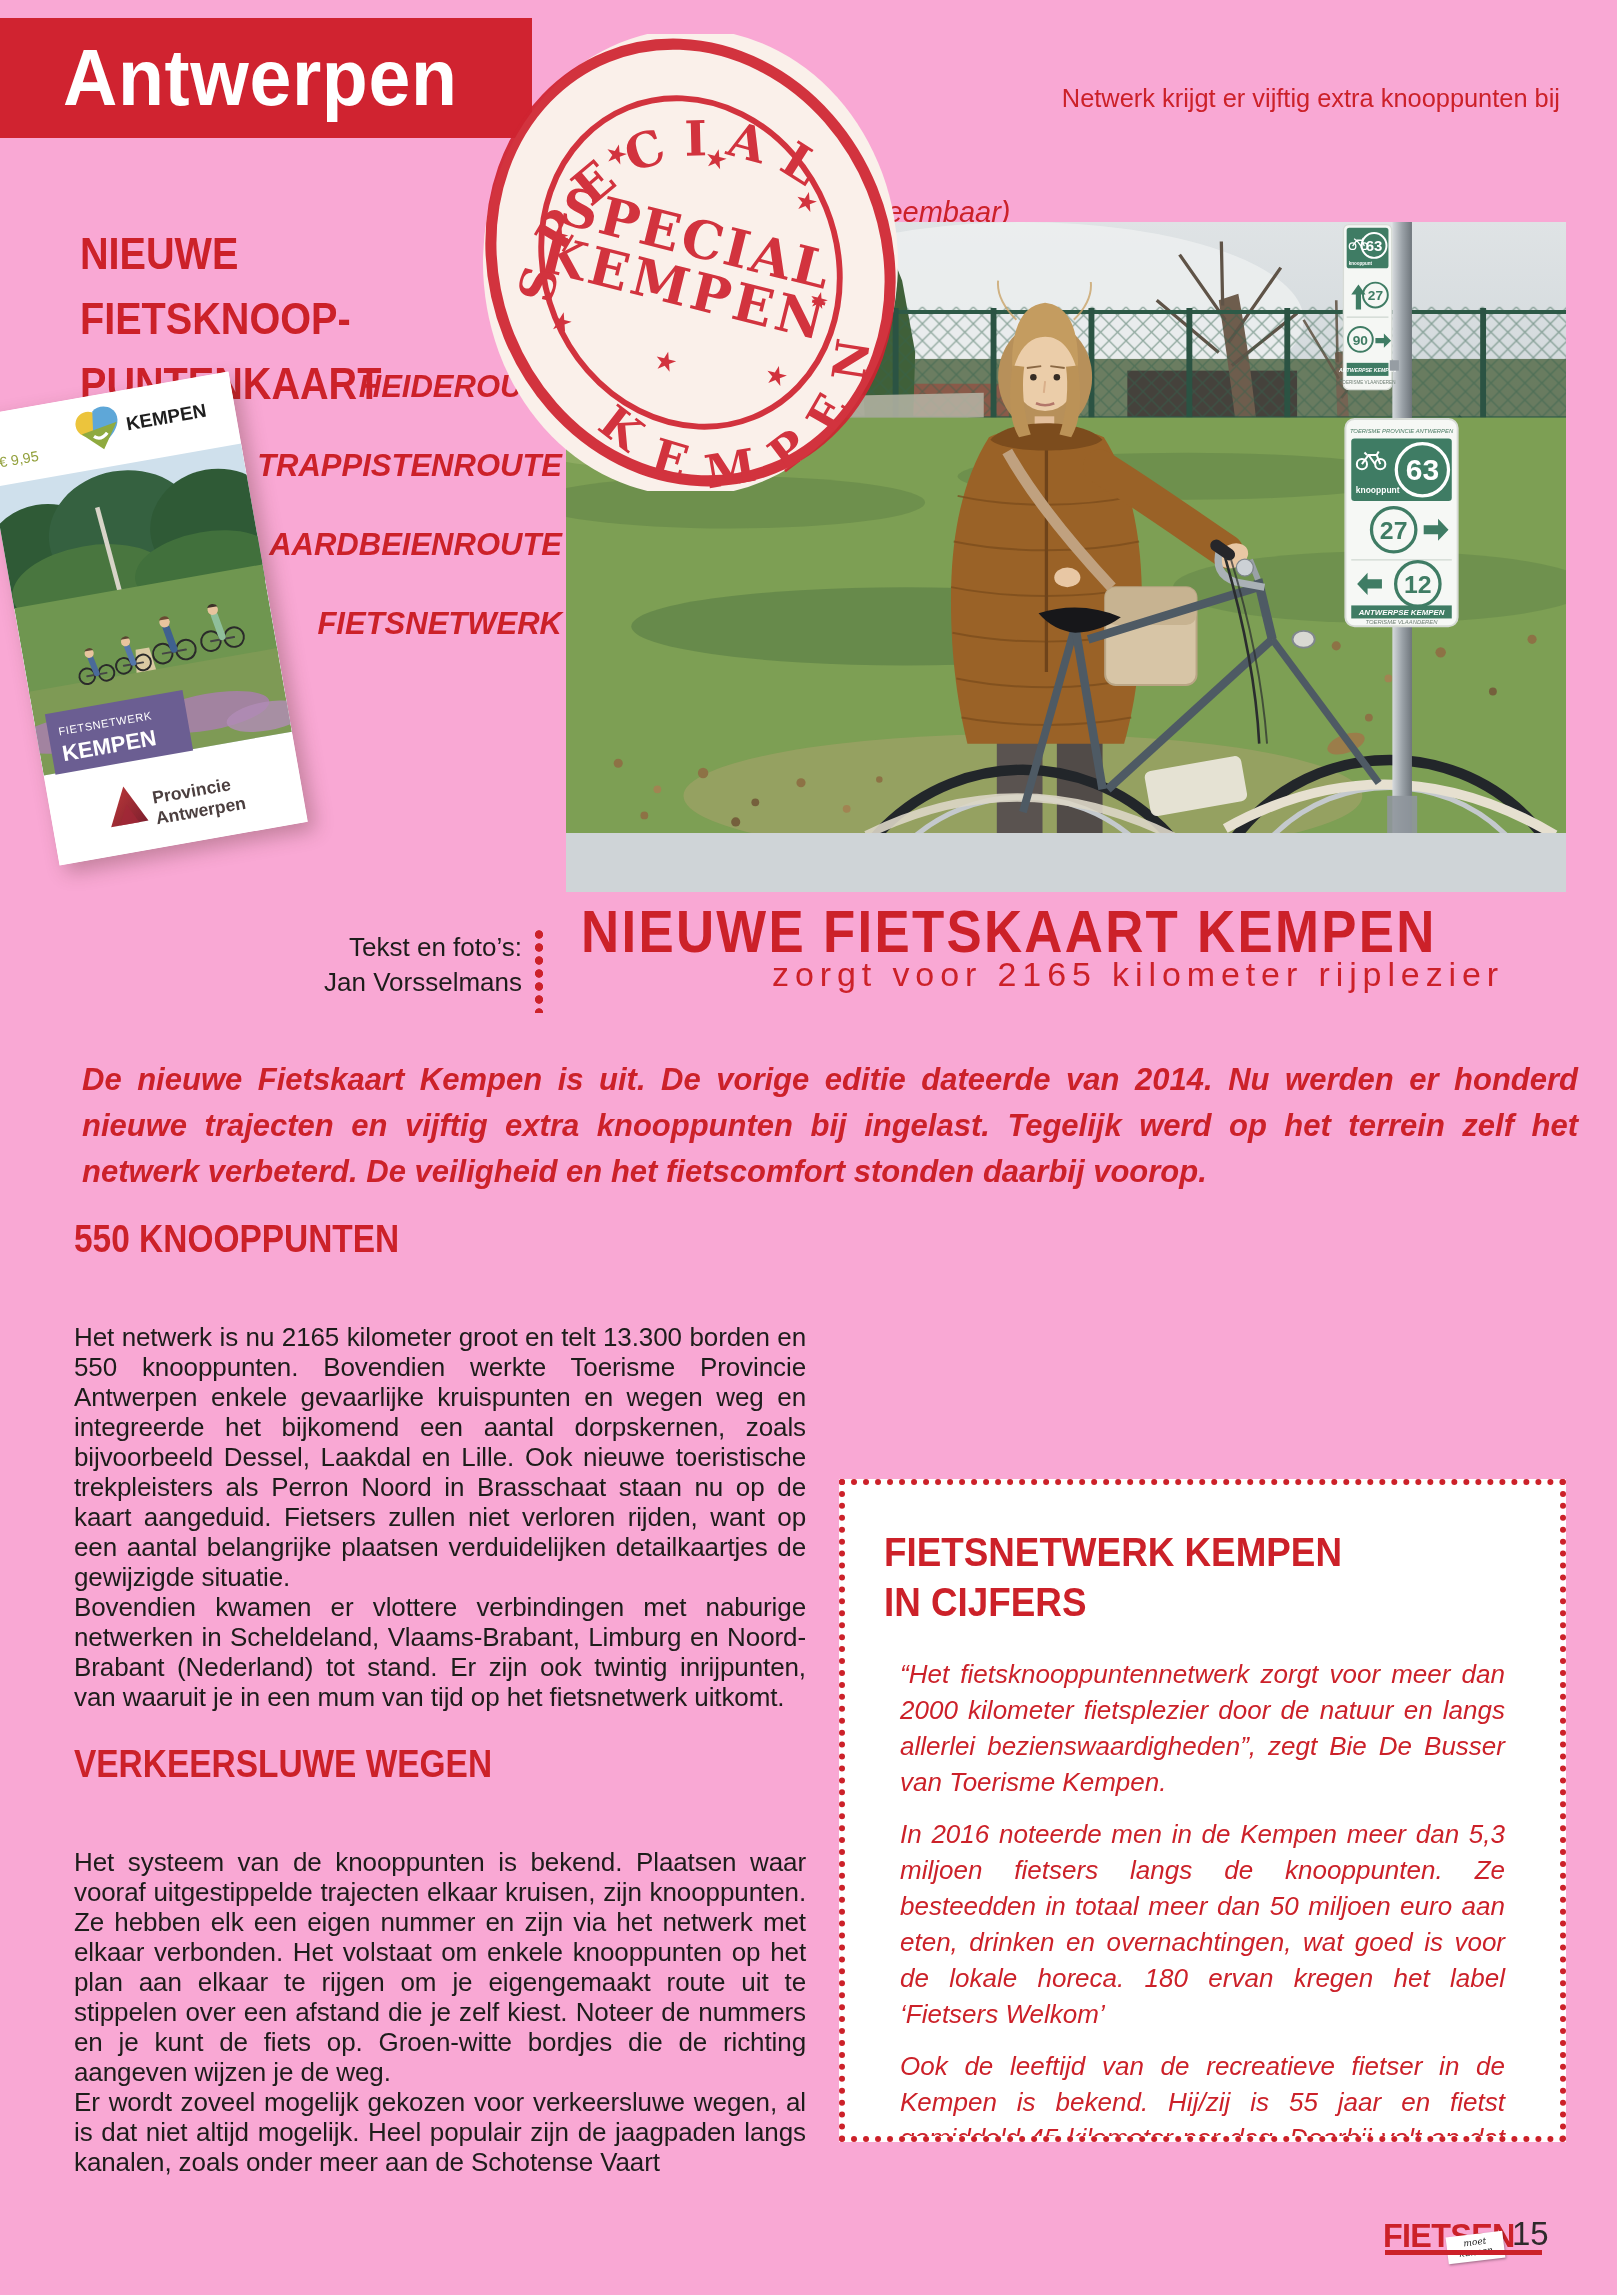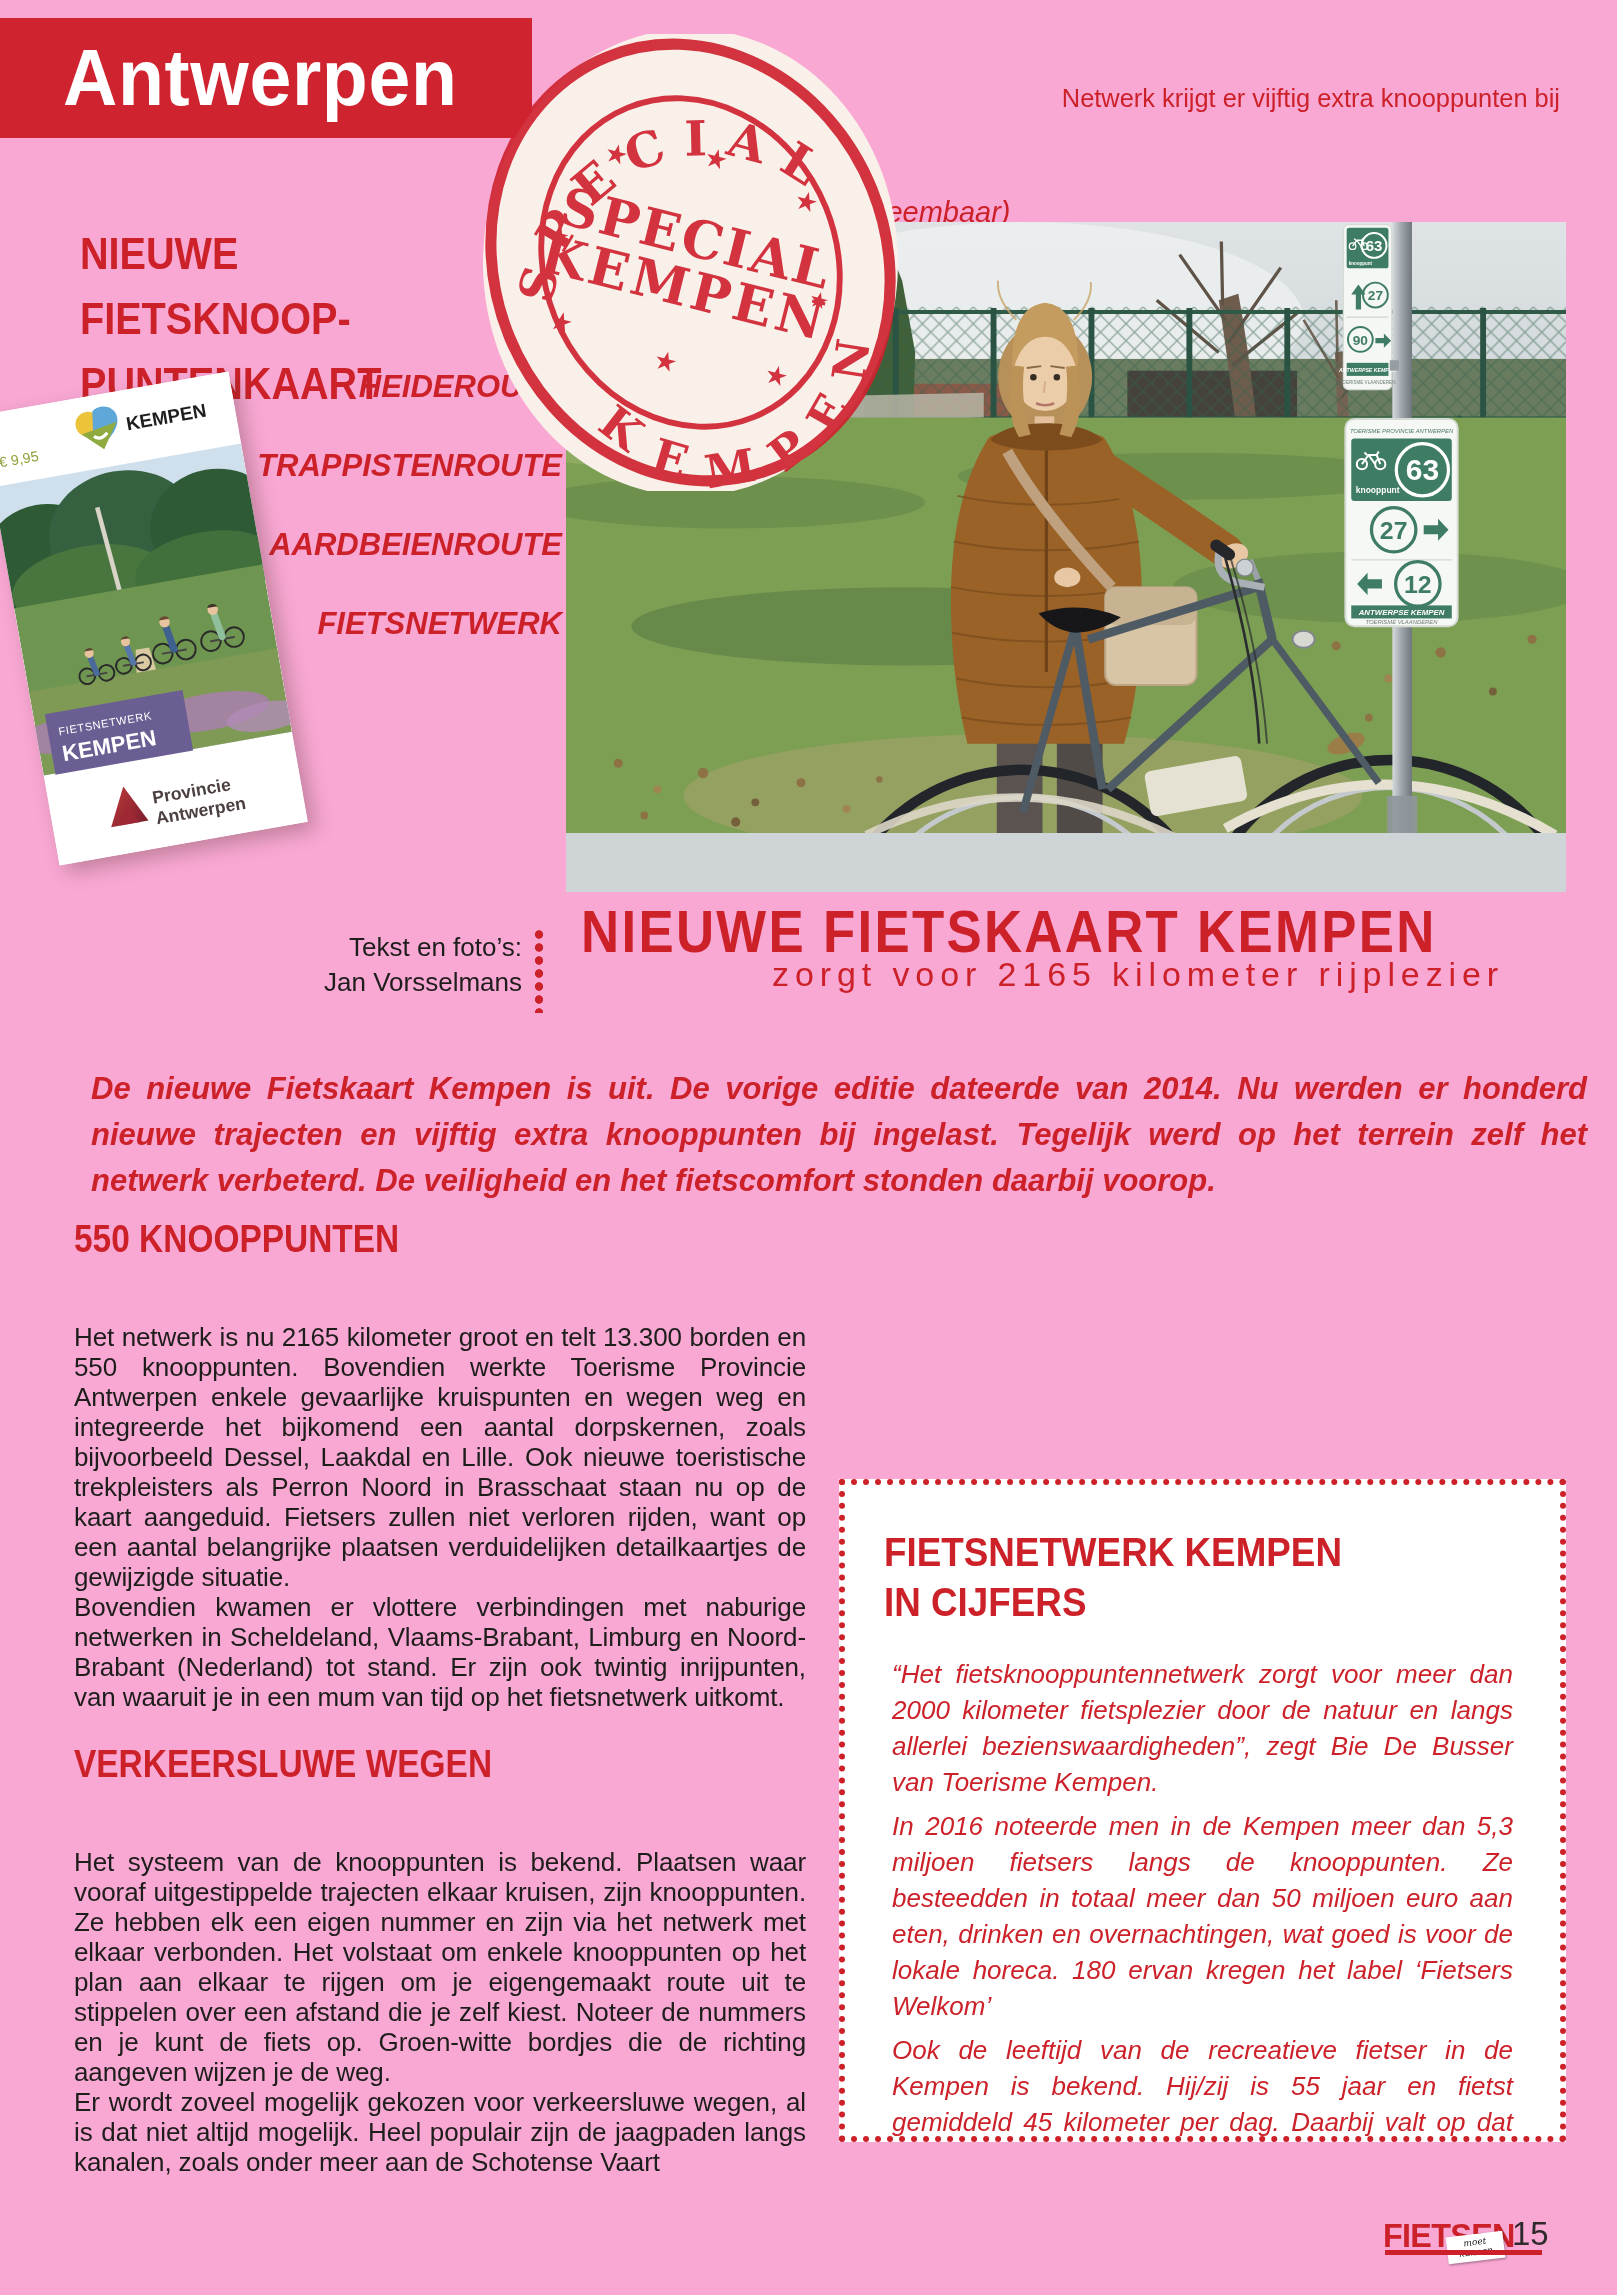--- a/index.html
+++ b/index.html
@@ -39,38 +39,38 @@
   .byline{left:248px;top:930px;width:274px;text-align:right;font-size:26px;line-height:35px;color:#1d1d1b;}
   .byline-dots{left:534px;top:928px;width:10.4px;height:85px;
      background-image:radial-gradient(circle 3.9px at 5.2px 6.5px,#cc2129 3.9px,rgba(0,0,0,0) 4.6px);
      background-size:10.4px 13px;background-repeat:repeat-y;}
   .headline{left:581px;top:897px;font-size:60px;font-weight:bold;letter-spacing:2.6px;white-space:nowrap;
             transform:scaleX(0.88);transform-origin:left top;}
   .subhead{left:772px;top:955px;font-size:34px;font-weight:500;letter-spacing:5.9px;white-space:nowrap;}
 
   
   .intro{left:74px;top:1049px;width:1496px;font-size:31px;font-weight:bold;font-style:italic;
-         line-height:46px;text-align:justify;margin:17px;}
+         line-height:46px;text-align:justify;margin:8px;}
 
   
   .col{font-size:26px;line-height:30px;text-align:justify;letter-spacing:-0.1px;}
   .col-left{left:74px;top:1224px;width:732px;}
   .col-right{left:839px;top:1224px;width:727px;}
   .sec-head{font-size:38px;font-weight:bold;color:#cc2129;letter-spacing:0;margin:0 0 68px 0;
             transform:scaleX(0.88);transform-origin:left top;white-space:nowrap;}
   .sec-head.second{margin-top:37px;}
   .col p{margin:0;}
   .info-label{font-weight:bold;font-style:italic;}
 
   
   .stats-box{left:839px;top:1479px;width:727px;height:663px;background:#fff;
              border:6.5px dotted #cc2129;box-sizing:border-box;padding:30px 39px 33px 39px;overflow:hidden;}
   .stats-title{font-size:40px;font-weight:bold;color:#cc2129;line-height:50px;margin:11.7px 0 29px 0;
                transform:scaleX(0.92);transform-origin:left top;white-space:nowrap;}
-  .stats-box p{margin:8px;font-size:26px;font-style:italic;color:#cc2129;line-height:36px;text-align:justify;}
+  .stats-box p{margin:16px;font-size:26px;font-style:italic;color:#cc2129;line-height:36px;text-align:justify;}
 
   
   .footer-line{left:1385px;top:2250px;width:157px;height:4.6px;background:#cc2129;}
   .mag-logo{left:1383px;top:2216px;font-size:34px;font-weight:800;color:#cc2129;letter-spacing:-0.7px;
             transform:scaleX(0.95);transform-origin:left top;}
   .mag-sticker{left:1447px;top:2234px;width:57px;height:27px;background:#fff;transform:rotate(-7deg);
                box-shadow:0.7px 1.3px 2.6px rgba(0,0,0,.35);font-family:"DejaVu Serif",serif;font-style:italic;
                font-size:9px;line-height:9.8px;color:#1a1a1a;text-align:center;padding-top:3.9px;box-sizing:border-box;}
   .page-num{left:1512px;top:2215px;font-size:33px;color:#2e2a2b;}
 </style>

